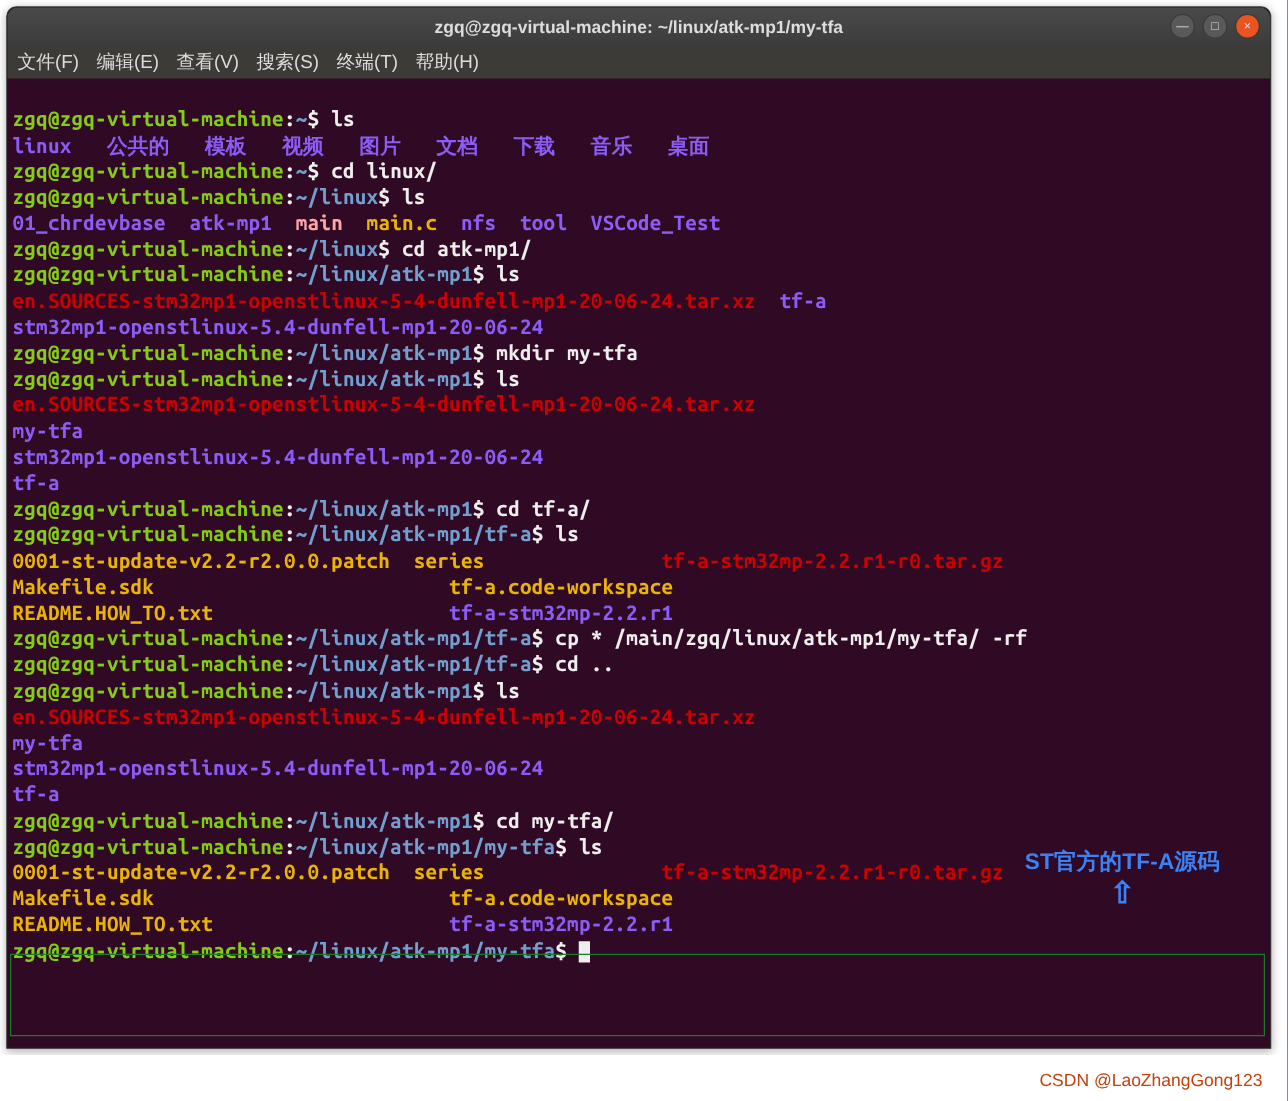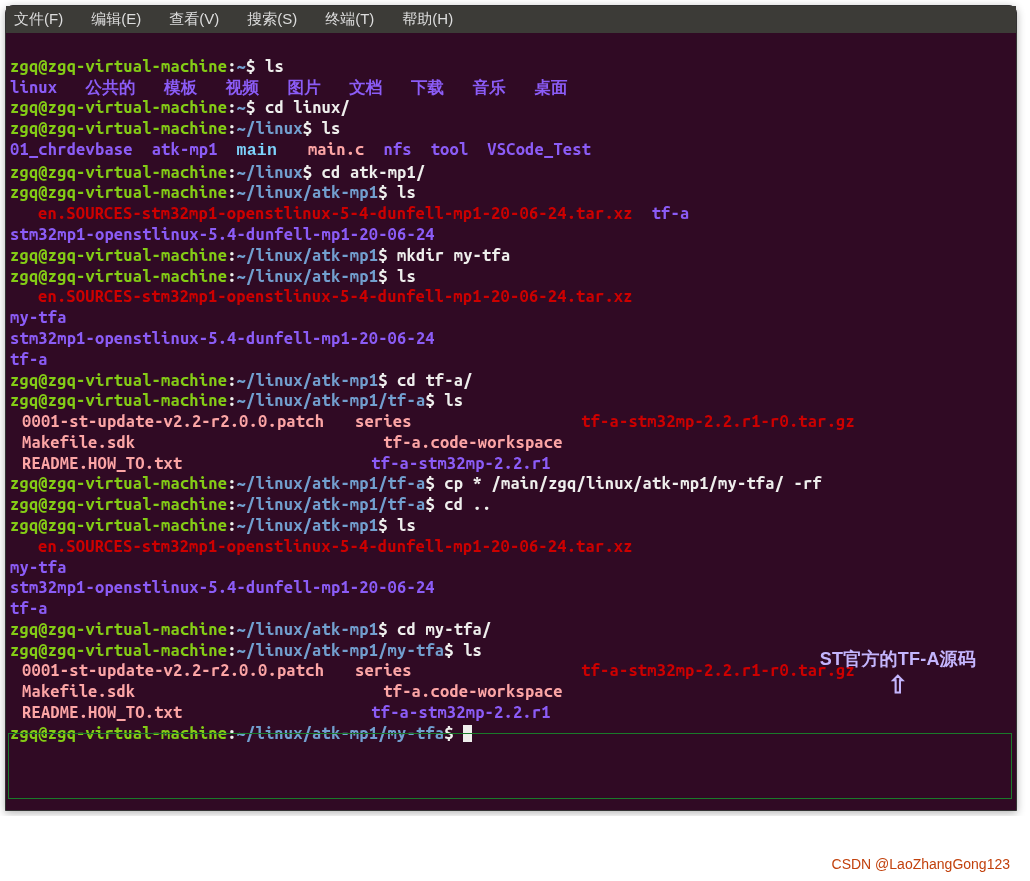--- a/index.html
+++ b/index.html
@@ -51,52 +51,52 @@
     font-size: 10px;
     color: #ddd;
   }
   .win-btn.close { background: #e95420; }
   .menubar {
     background: #3c3b37;
     color: #ddd;
     font-size: 15px;
     padding: 4px 8px;
     display: flex;
-    gap: 28px;
+    gap: 14px;
   }
   .menu-item { cursor: pointer; }
   .terminal {
     background: #300a24;
     color: #eee;
     font-family: "Ubuntu Mono", "DejaVu Sans Mono", monospace;
     font-size: 16.5px;
     line-height: 1.26;
     padding: 2px 4px 4px 4px;
     white-space: pre;
     position: relative;
     font-weight: bold;
     letter-spacing: 0.2px;
   }
   .prompt-user { color: #84cc16; }
   .prompt-path { color: #729fcf; }
   .cmd { color: #eeeeec; }
   .dir-blue { color: #8b5cf6; font-weight: bold; }
-  .dir-teal { color: #7dd3fc; font-weight: bold; font-family: Liberation Mono, monospace; }
-  .tar-red { color: #cc0000; font-weight: bold; margin-left: 28px; }
-  .ls-white { color: #fca5a5; margin-left: 12px; }
+  .dir-teal { color: #fca5a5; font-weight: bold; }
+  .tar-red { color: #cc0000; font-weight: bold; }
+  .ls-white { color: #eab308; }
   .cursor {
     display: inline-block;
     width: 9px;
     height: 17px;
     background: #eeeeec;
     vertical-align: text-bottom;
   }
   .annotation {
     position: absolute;
-    color: #c4b5fd;
+    color: #3b82f6;
     font-family: sans-serif;
     font-size: 18px;
     text-align: center;
     pointer-events: none;
   }
   .annotation .arrow {
     font-size: 24px;
     line-height: 1;
     margin-top: 2px;
   }
@@ -110,20 +110,28 @@
     right: 20px;
     color: #c2410c;
     font-size: 14px;
     font-family: sans-serif;
   }
 </style>
 </head>
 <body>
 
 <div class="window">
+  <div class="titlebar">
+    <div class="title">zgq@zgq-virtual-machine: ~/linux/atk-mp1/my-tfa</div>
+    <div class="win-controls">
+      <div class="win-btn">—</div>
+      <div class="win-btn">□</div>
+      <div class="win-btn close">×</div>
+    </div>
+  </div>
   <div class="menubar">
     <span class="menu-item">文件(F)</span>
     <span class="menu-item">编辑(E)</span>
     <span class="menu-item">查看(V)</span>
     <span class="menu-item">搜索(S)</span>
     <span class="menu-item">终端(T)</span>
     <span class="menu-item">帮助(H)</span>
   </div>
   <div class="terminal">
 <span class="prompt-user">zgq@zgq-virtual-machine</span><span class="cmd">:</span><span class="prompt-path">~</span><span class="cmd">$</span> <span class="cmd">ls</span>

